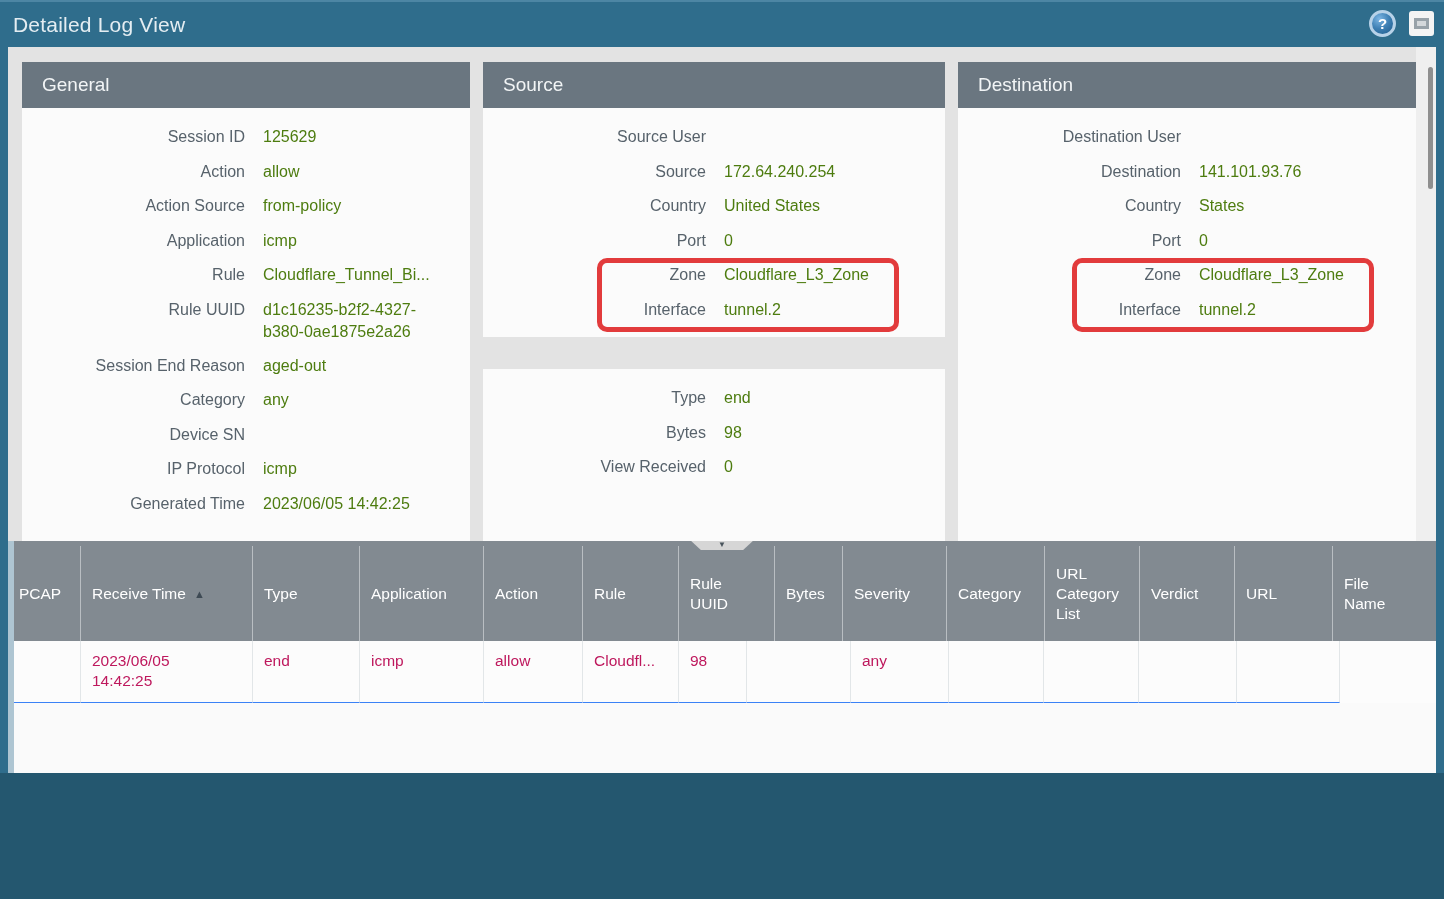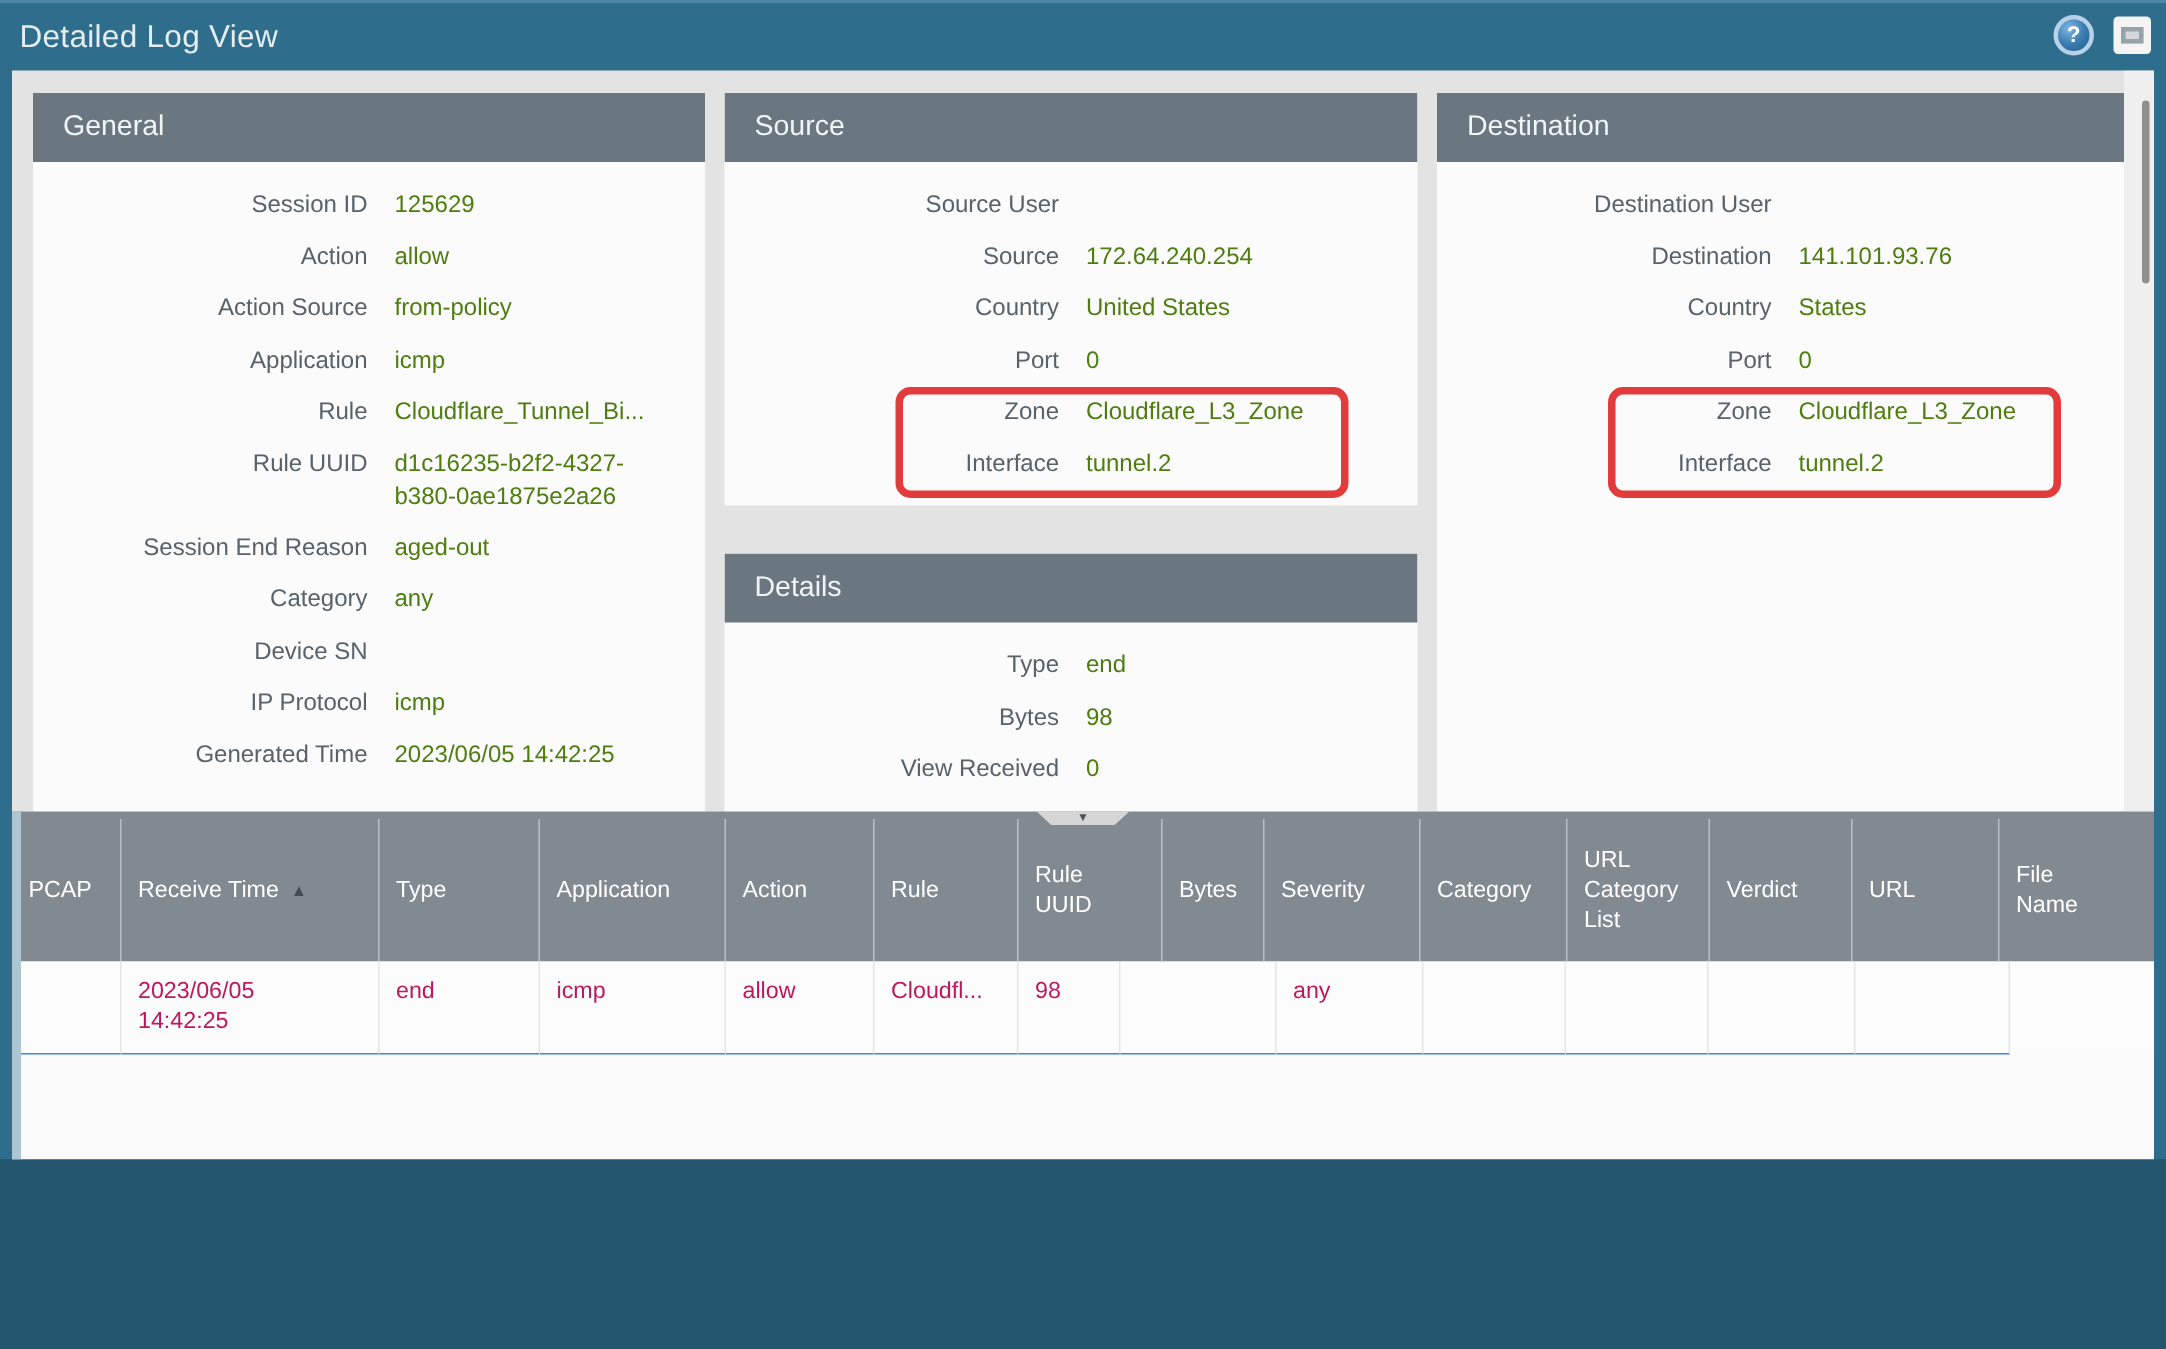--- a/index.html
+++ b/index.html
@@ -198,21 +198,20 @@
         </div>
         <div class="prow">
           <div class="plabel">Interface</div>
           <div class="pvalue">tunnel.2</div>
         </div>
       </div>
       <div class="hl-box"></div>
     </div>
 
     <div class="panel panel-details">
-      <div class="panel-head">Details</div>
       <div class="rows">
         <div class="prow">
           <div class="plabel">Type</div>
           <div class="pvalue">end</div>
         </div>
         <div class="prow">
           <div class="plabel">Bytes</div>
           <div class="pvalue">98</div>
         </div>
         <div class="prow">

